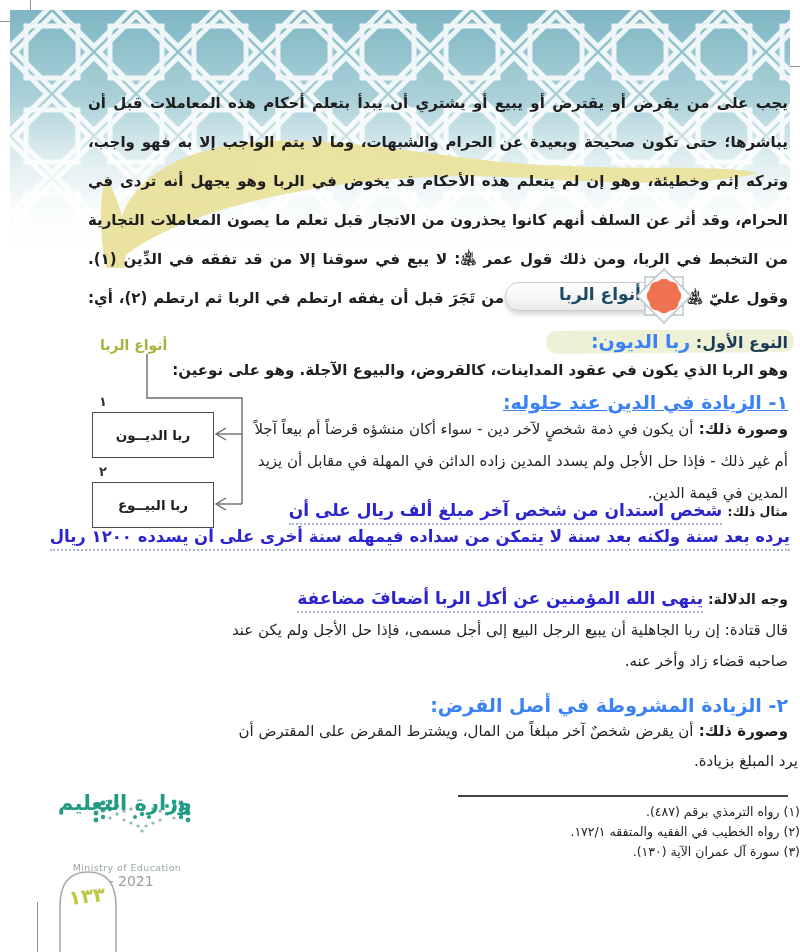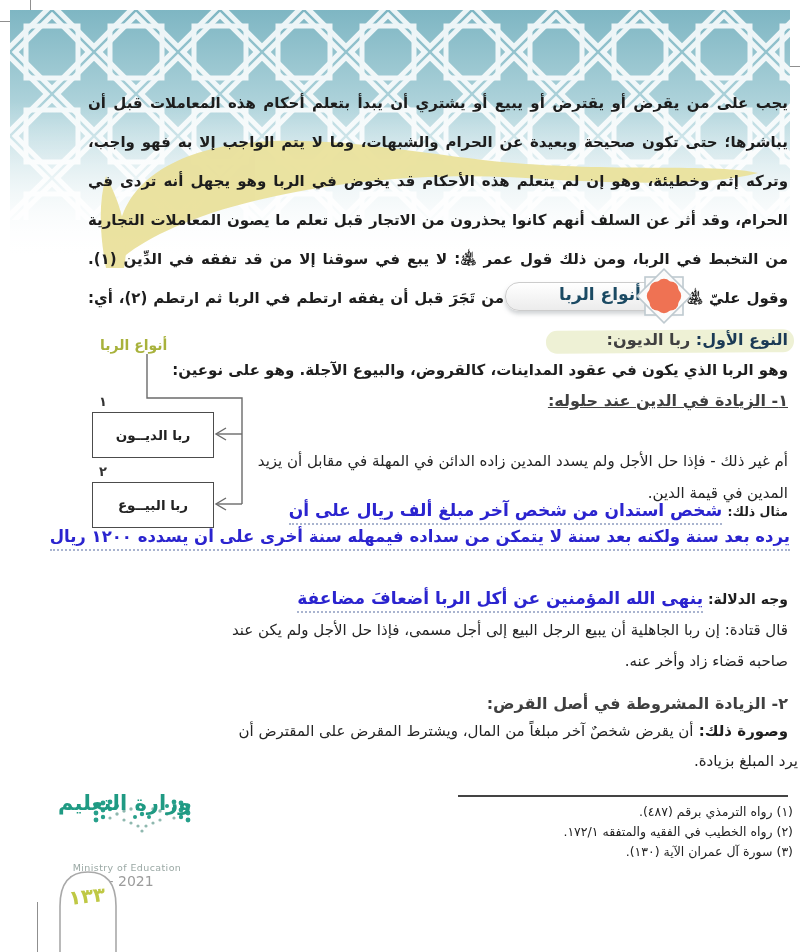--- a/index.html
+++ b/index.html
@@ -1,21 +1,21 @@
 <!DOCTYPE html>
 <html lang="ar" dir="rtl"><head>
 <meta charset="utf-8">
 <style>
   html,body{margin:0;padding:0;background:#fff;}
   .page{position:relative;width:800px;height:952px;background:#ffffff;overflow:hidden;
         font-family:"DejaVu Sans",sans-serif;direction:rtl;}
   .abs{position:absolute;}
   .t{position:absolute;white-space:nowrap;color:#1e1e1e;font-size:15px;font-weight:bold;}
   .reg{font-weight:normal;color:#242424;}
-  .red{color:#404040;font-size:16px;}
+  .red{color:#3b82f6;font-size:19px;}
   .blue{color:#2b24cf;font-size:17px;font-weight:bold;}
   .dots{border-bottom:2px dotted #a9b4cf;padding-bottom:3px;}
   .small-label{font-size:12.5px;color:#1e1e1e;font-weight:bold;}
   .verse{color:#2f9e63;font-size:14.5px;font-weight:bold;}
   .supref{font-size:10px;vertical-align:super;}
   .intro{position:absolute;left:88px;top:84px;width:700px;color:#1d1d1d;
          font-size:15px;line-height:39px;font-weight:bold;text-align:justify;}
   .section-bar{position:absolute;left:505px;top:282px;width:170px;height:27px;
       background:linear-gradient(#ffffff,#ececec);border:1px solid #cccccc;
       border-radius:14px 3px 3px 14px;box-shadow:0 3px 4px rgba(120,130,135,.35);}
@@ -23,21 +23,21 @@
       color:#1b4a63;font-size:17px;font-weight:bold;white-space:nowrap;}
   .hl-band{position:absolute;left:546px;top:330px;width:248px;height:23px;
       background:#eef1d5;border-radius:11px;transform:rotate(-.4deg);}
   .sketchbox{position:absolute;width:120px;height:44px;background:#fff;
       border:1.5px solid #4c4c4c;display:flex;align-items:center;justify-content:center;
       font-size:13.5px;font-weight:bold;color:#222;}
   .sketchbox::before{content:"";position:absolute;inset:-9px -7px -8px -6px;
       border:5px solid #d2d2d2;border-radius:3px;transform:rotate(-1.1deg);z-index:-1;}
   .boxnum{position:absolute;top:-19px;left:6px;font-size:13px;font-weight:bold;color:#333;}
   .olive{color:#a8b23c;}
-  .footnote{position:absolute;right:7px;font-size:12.5px;color:#222;font-weight:normal;white-space:nowrap;}
+  .footnote{position:absolute;right:0;font-size:12.5px;color:#222;font-weight:normal;white-space:nowrap;}
   .cropline{position:absolute;background:#8f8f8f;}
   .moe-ar{position:absolute;left:58px;top:791px;width:136px;text-align:left;
       color:#1f9a83;font-size:21px;font-weight:bold;}
   .moe-en{position:absolute;left:62px;top:862px;width:130px;text-align:center;
       color:#9aa8a4;font-size:9.5px;font-weight:normal;letter-spacing:.4px;}
   .moe-yr{position:absolute;left:46px;top:873px;width:130px;text-align:center;
       color:#9b9b9b;font-size:14px;font-weight:normal;}
   .pagenum{position:absolute;left:62px;top:884px;width:50px;text-align:center;
       color:#bfc844;font-size:20px;font-weight:bold;transform:rotate(-6deg);}
 </style>
@@ -101,20 +101,24 @@
   <div class="hl-band"></div>
   <div class="t" style="right:12px;top:330px;font-size:16px;">
     <span style="color:#1b3a55;">النوع الأول:</span>
     <span class="red">ربا الديون:</span>
   </div>
 
   <div class="t" style="right:12px;top:361px;">وهو الربا الذي يكون في عقود المداينات، كالقروض، والبيوع الآجلة. وهو على نوعين:</div>
 
   <div class="t red" style="right:12px;top:391px;text-decoration:underline;">١- الزيادة في الدين عند حلوله:</div>
 
+  <div class="t" style="right:12px;top:420px;">
+    <span>وصورة ذلك:</span>
+    <span class="reg">أن يكون في ذمة شخصٍ لآخر دين - سواء أكان منشؤه قرضاً أم بيعاً آجلاً</span>
+  </div>
   <div class="t reg" style="right:12px;top:452px;">أم غير ذلك - فإذا حل الأجل ولم يسدد المدين زاده الدائن في المهلة في مقابل أن يزيد</div>
   <div class="t reg" style="right:12px;top:484px;">المدين في قيمة الدين.</div>
 
   <div class="t" style="right:12px;top:500px;">
     <span class="small-label">مثال ذلك:</span>
     <span class="blue dots">شخص استدان من شخص آخر مبلغ ألف ريال على أن</span>
   </div>
   <div class="t" style="right:10px;top:527px;">
     <span class="blue dots" style="font-size:16.5px;">يرده بعد سنة ولكنه بعد سنة لا يتمكن من سداده فيمهله سنة أخرى على أن يسدده ١٢٠٠ ريال</span>
   </div>

